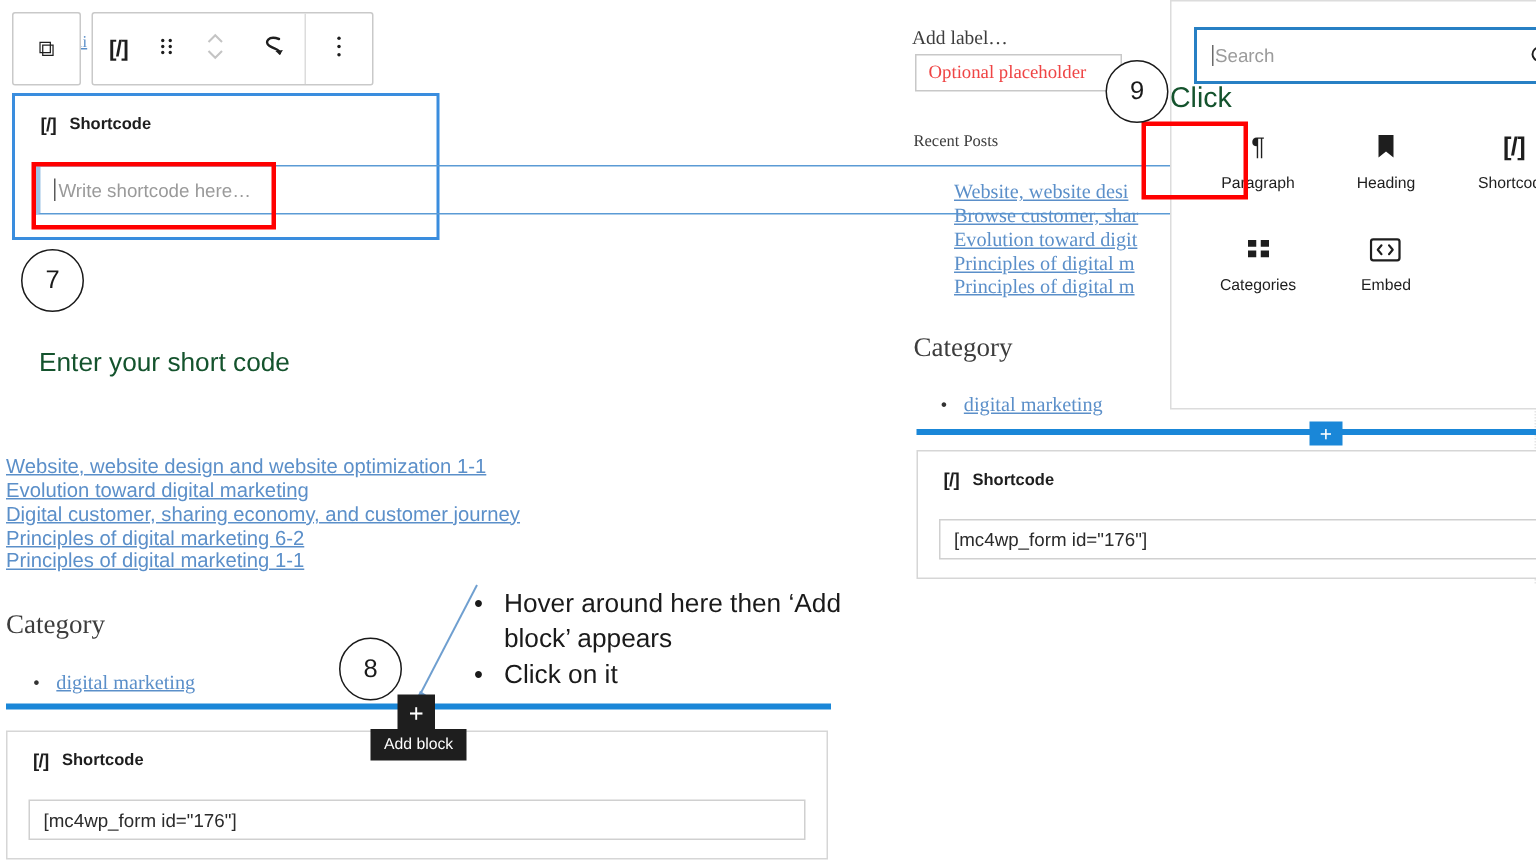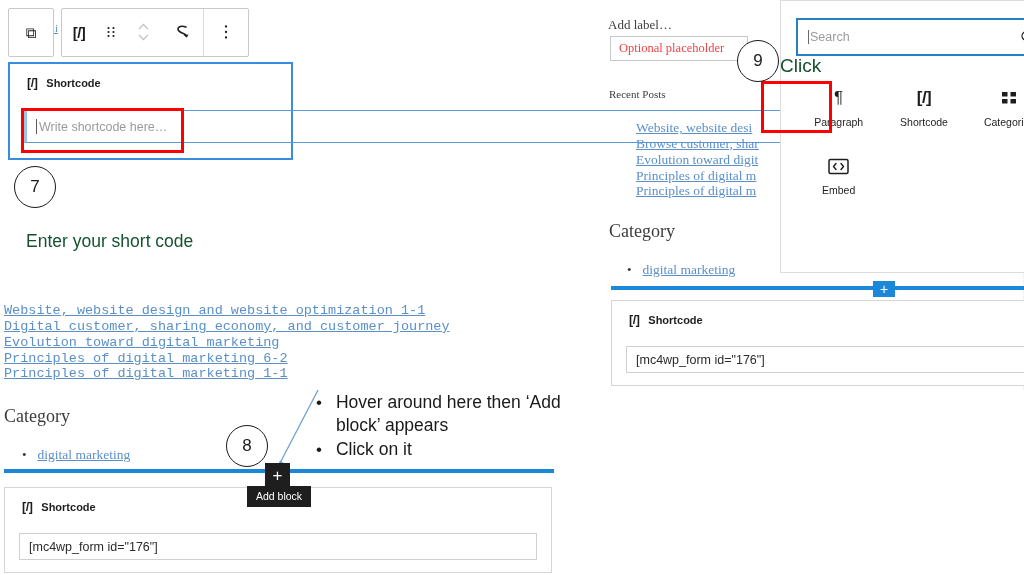--- a/index.html
+++ b/index.html
@@ -149,21 +149,21 @@
     font-size: 17.5px;
     color: #14532d;
     line-height: 1.33;
   }
   #callout-7-text { left: 26px; top: 206px; width: 330px; margin-top: 24px; }
   #callout-9-text { left: 780px; top: 53px; z-index: 30; font-size: 19px; }
 
   
   #left-links {
     left: 4px; top: 303px;
-    font-family: Liberation Mono, monospace;
+    font-family: Liberation Sans, sans-serif;
     font-size: 13.5px;
     line-height: 1.175;
     color: #5b8fc9;
   }
   #left-links a, .sidebar-link {
     color: #5b8fc9;
     text-decoration: underline;
     display: block;
     white-space: nowrap;
   }
@@ -499,22 +499,22 @@
     </div>
   </div>
 </div>
 <div id="red-rect-shortcode" class="abs"></div>
 
 <div id="callout-7" class="abs callout-circle">7</div>
 <div id="callout-7-text" class="abs callout-text">Enter your short code</div>
 
 <div id="left-links" class="abs">
   <a href="#" class="sidebar-link">Website, website design and website optimization 1-1</a>
+  <a href="#" class="sidebar-link">Evolution toward digital marketing</a>
   <a href="#" class="sidebar-link">Digital customer, sharing economy, and customer journey</a>
-  <a href="#" class="sidebar-link">Evolution toward digital marketing</a>
   <a href="#" class="sidebar-link">Principles of digital marketing 6-2</a>
   <a href="#" class="sidebar-link">Principles of digital marketing 1-1</a>
 </div>
 
 <div id="left-category-heading" class="abs">Category</div>
 <div id="left-category-list" class="abs">
   <div class="cat-bullet-row">
     <span class="cat-bullet">•</span>
     <a href="#" class="sidebar-link">digital marketing</a>
   </div>
@@ -600,20 +600,28 @@
   </div>
 
   <div id="inserter-grid">
 
     <div class="inserter-item">
       <span class="ii-ico">¶</span>
       <span class="ii-label">Paragraph</span>
     </div>
 
 
+    <div class="inserter-item">
+      <span class="ii-ico">
+        <svg width="14" height="18" viewBox="0 0 14 18" aria-hidden="true">
+          <path d="M2 1 H12 V16 L7 12 L2 16 Z" fill="#1e1e1e"></path>
+        </svg>
+      </span>
+      <span class="ii-label">Heading</span>
+    </div>
 
     <div class="inserter-item">
       <span class="ii-ico shortcode-glyph">[/]</span>
       <span class="ii-label">Shortcode</span>
     </div>
 
     <div class="inserter-item">
       <span class="ii-ico">
         <svg width="18" height="16" viewBox="0 0 18 16" aria-hidden="true">
           <rect x="2" y="2" width="5.5" height="4.5" fill="#1e1e1e"></rect>

